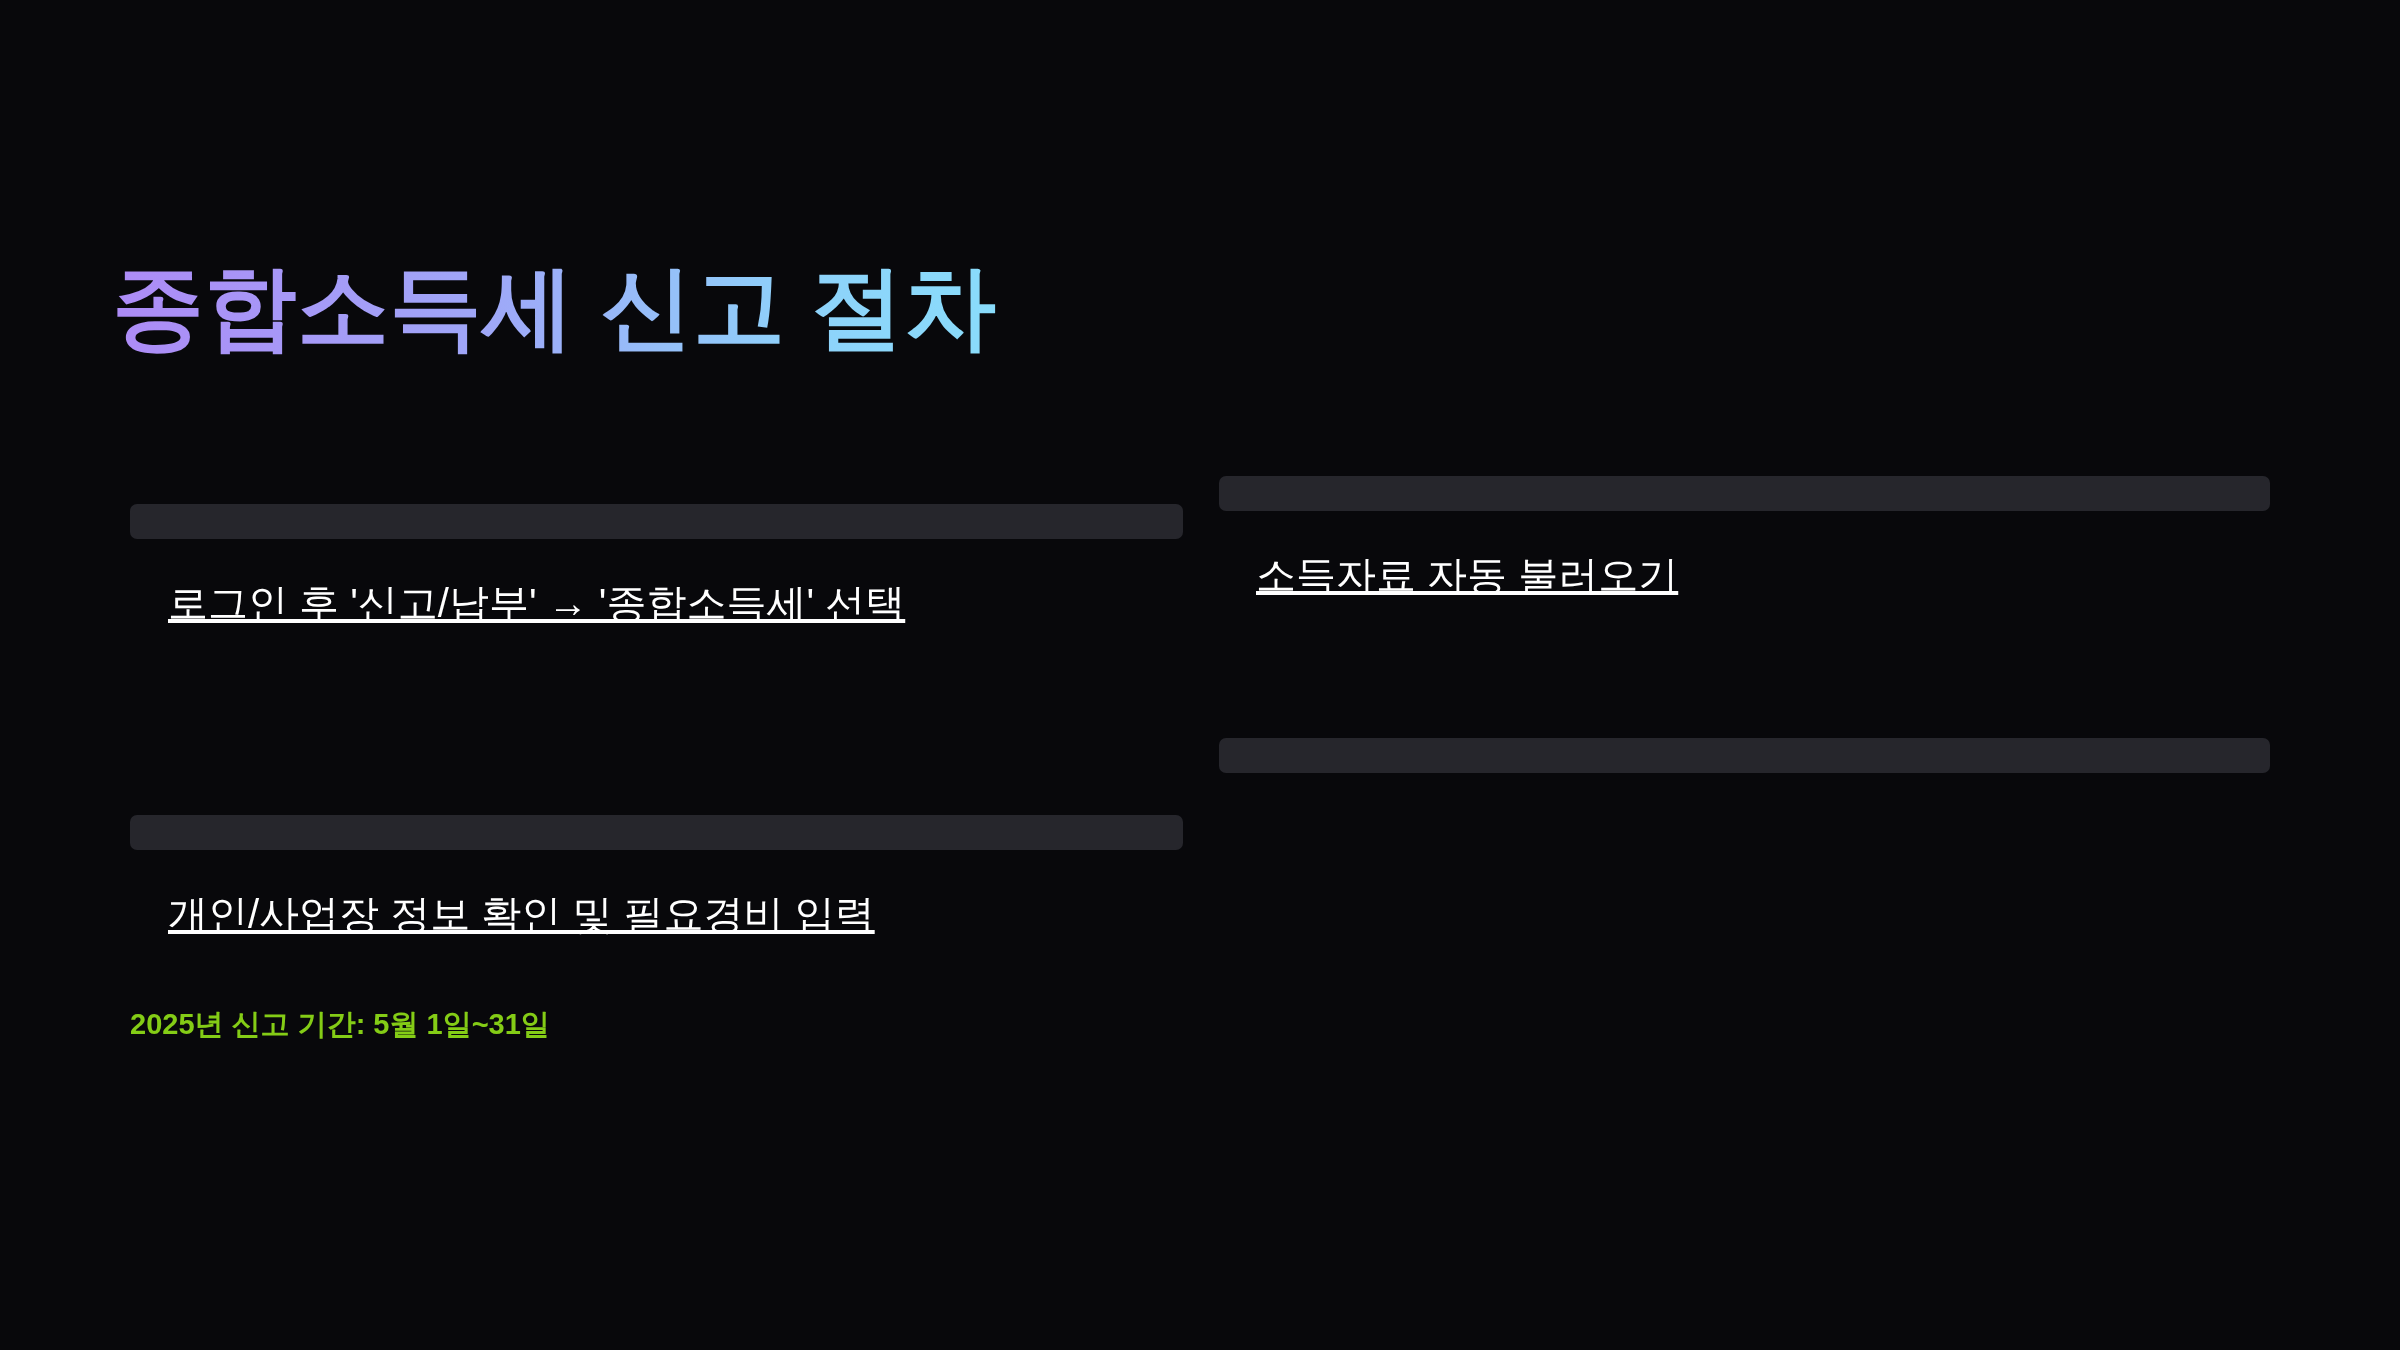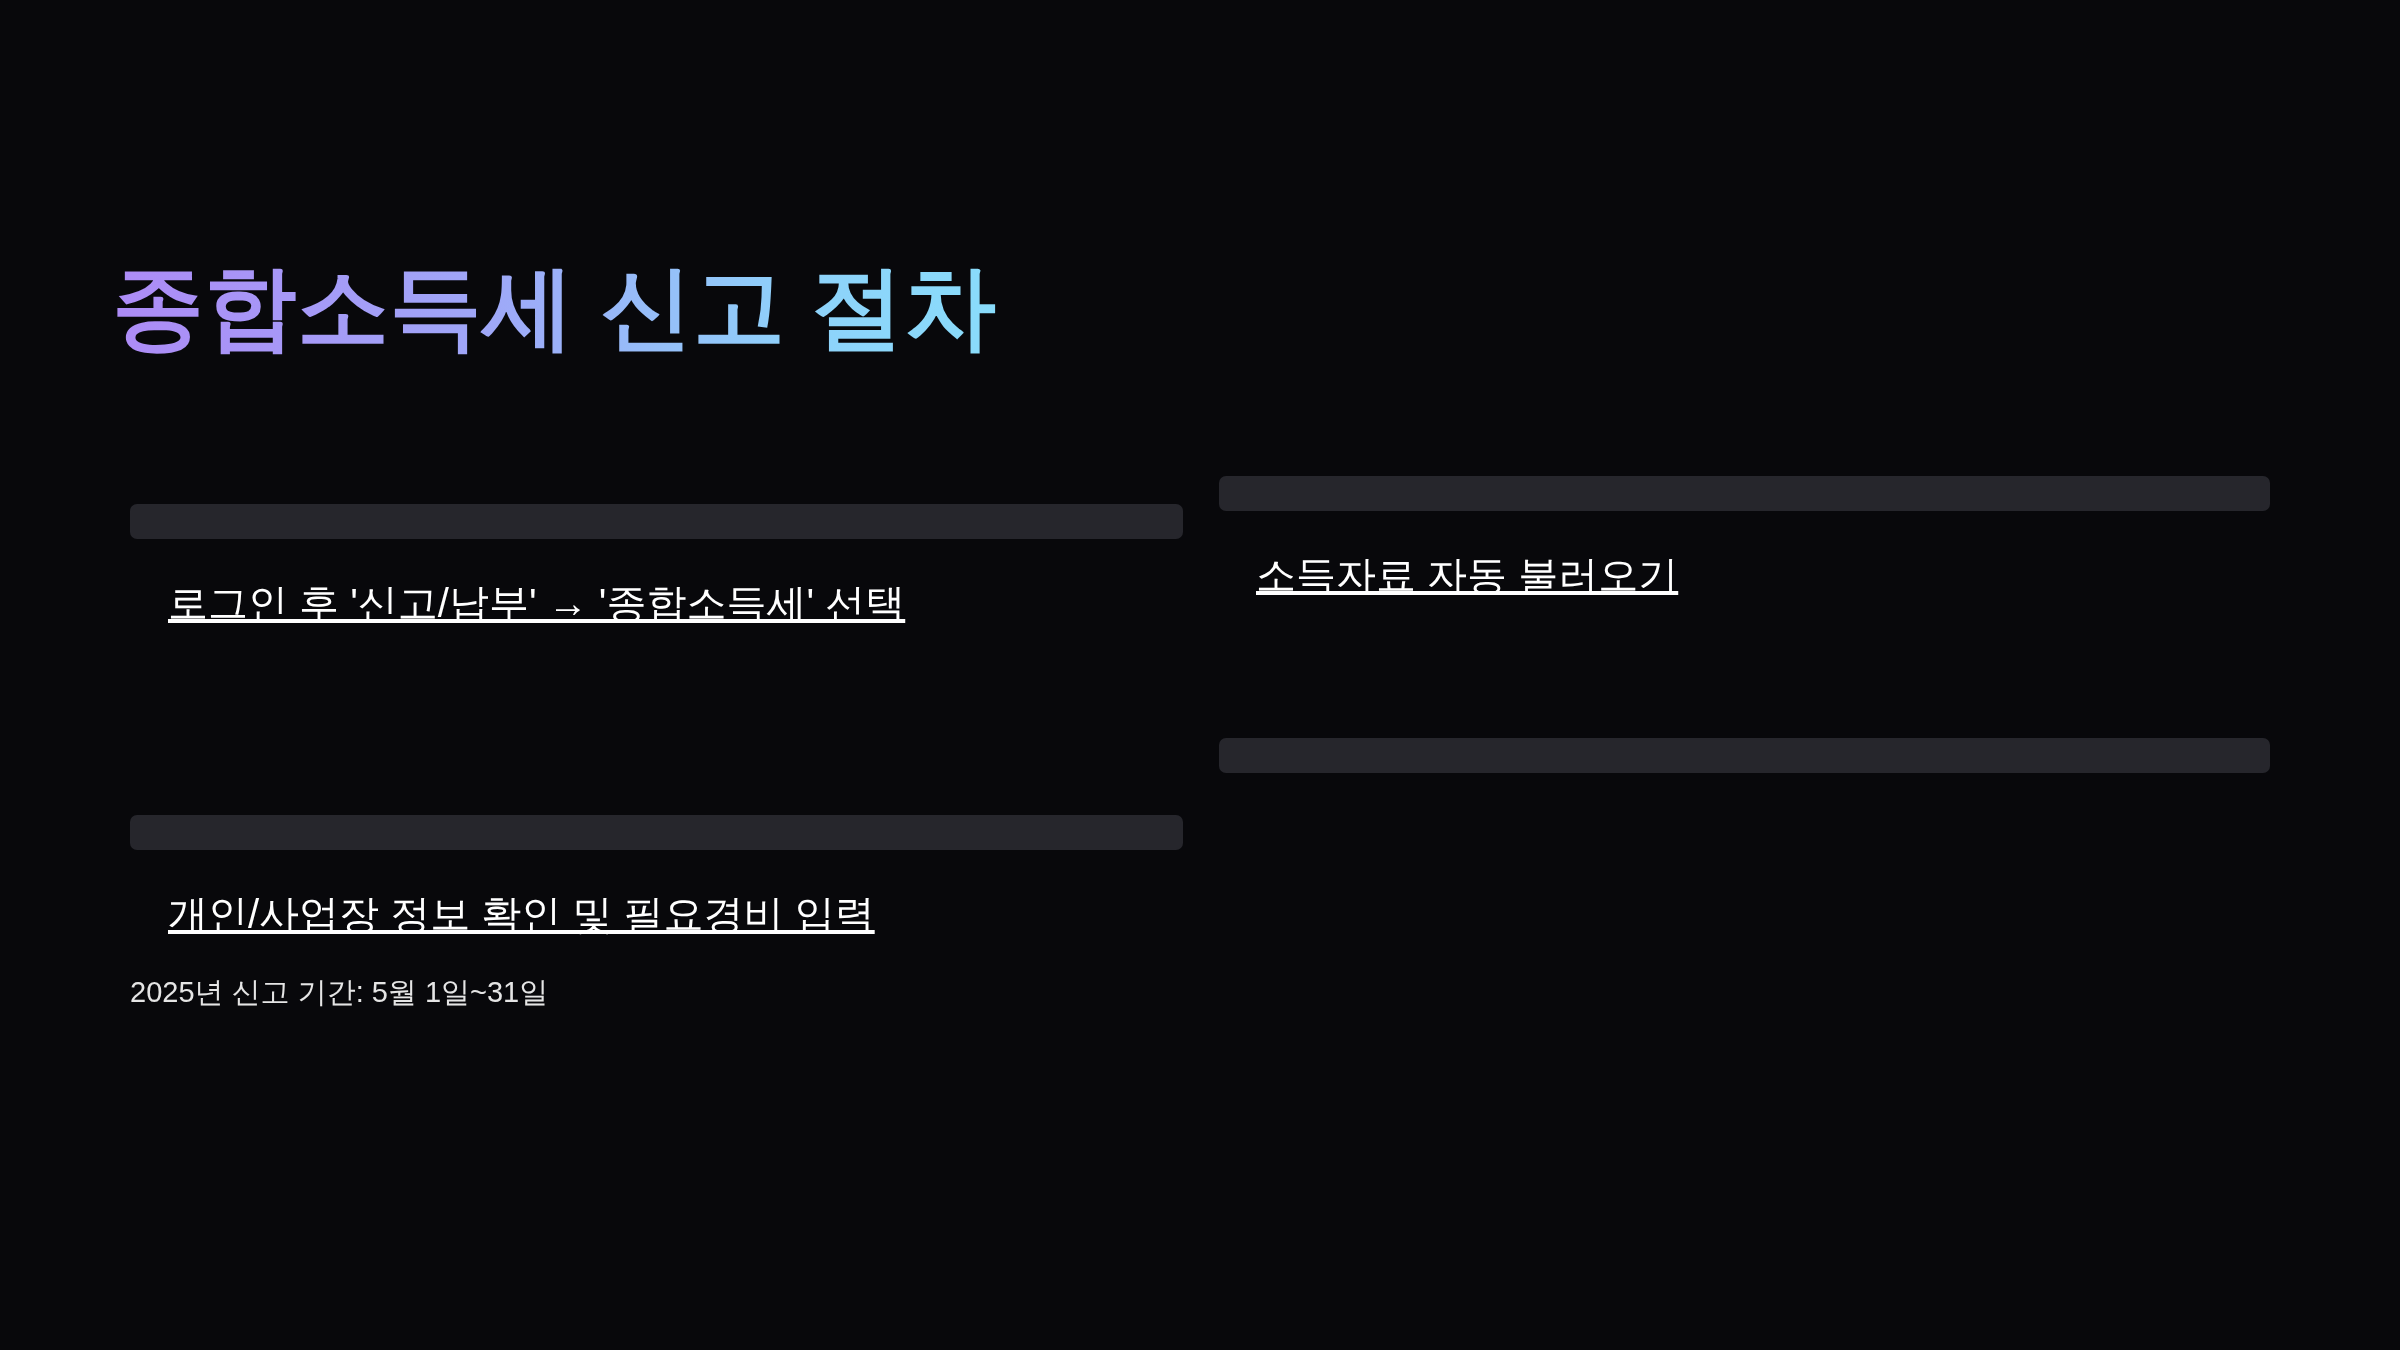--- a/index.html
+++ b/index.html
@@ -82,25 +82,25 @@
     white-space: nowrap;
     text-decoration: underline;
   }
   .col-left .step-label  { padding-left: 38px; }
   .col-right .step-label { padding-left: 37px; }
 
   
   .footnote {
     position: absolute;
     left: 130px;
-    top: 974px;
+    top: 1006px;
     font-size: 29px;
-    font-weight: 400;
+    font-weight: 700;
     line-height: 1.3;
-    color: #e5e5e5;
+    color: #84cc16;
     white-space: nowrap;
   }
 </style>
 </head>
 <body>
 
 <div class="slide">
 
   <div class="slide-title">종합소득세 신고 절차</div>
 

